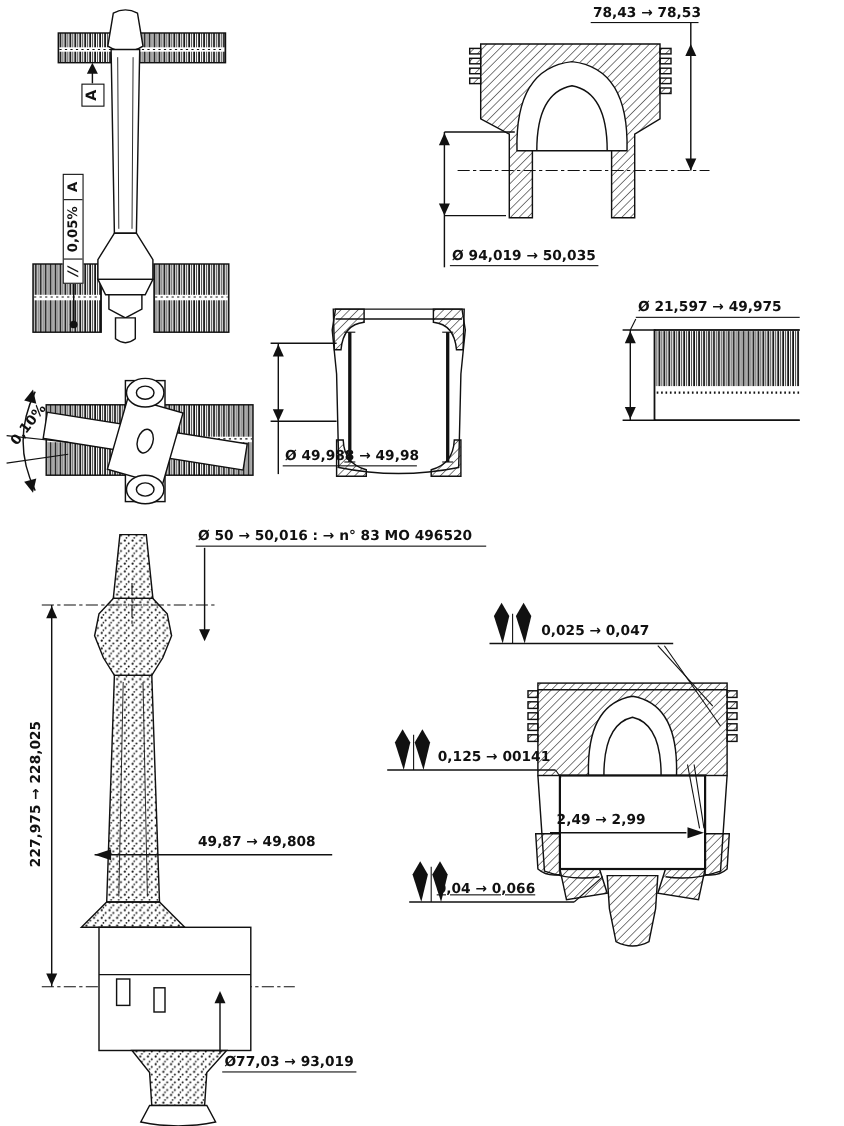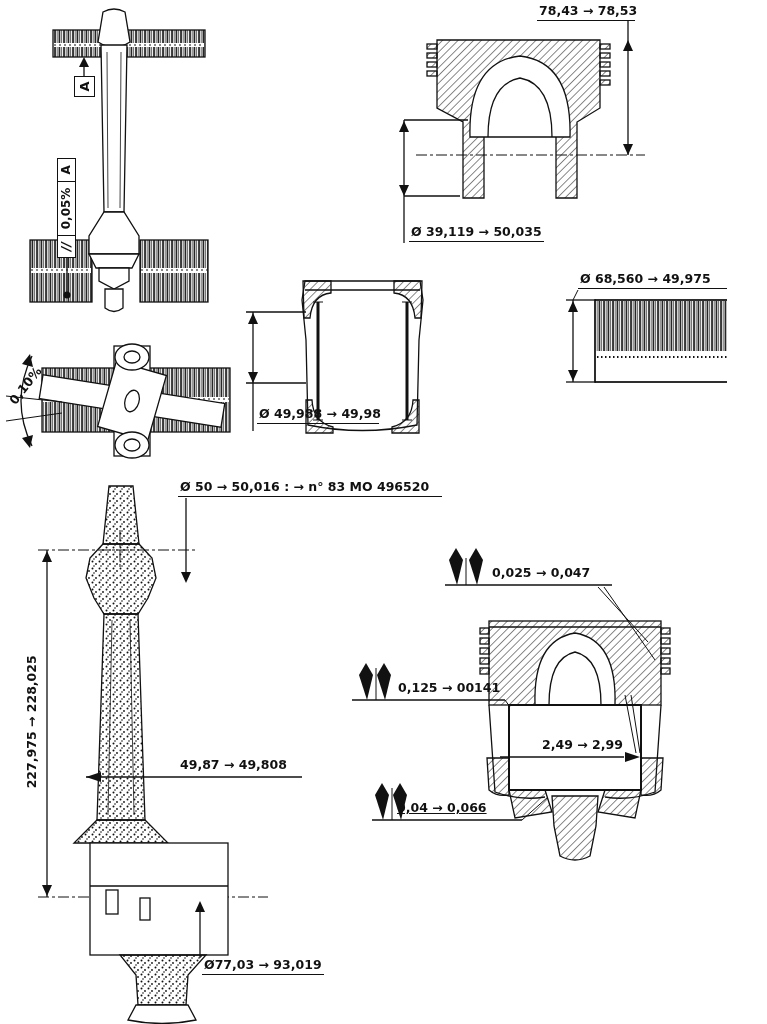--- a/index.html
+++ b/index.html
@@ -222,40 +222,40 @@
       <path d="M382,783 L389,795 L383,820 L375,795 Z" fill="#111" stroke="none"></path>
       <path d="M400,783 L407,795 L401,820 L393,795 Z" fill="#111" stroke="none"></path>
       <line x1="392" y1="788" x2="392" y2="820" stroke-width="1"></line>
       <line x1="372" y1="820" x2="522" y2="820"></line>
       <line x1="522" y1="820" x2="548" y2="797" stroke-width="1"></line>
     </g>
   </svg>
 
   <div class="lbl dim" style="left:537px;top:3px;width:94px;">78,43 → 78,53</div>
 
-  <div class="lbl dim" style="left:409px;top:224px;">Ø 39,119 → 50,035</div>
-
-  <div class="lbl dim" style="left:578px;top:271px;width:160px;">Ø 68,560 → 49,975</div>
+  <div class="lbl dim" style="left:409px;top:224px;">Ø 94,019 → 50,035</div>
+
+  <div class="lbl dim" style="left:578px;top:271px;width:160px;">Ø 21,597 → 49,975</div>
 
   <div class="lbl dim" style="left:257px;top:406px;width:118px;">Ø 49,988 → 49,98</div>
 
   <div class="lbl dim" style="left:178px;top:479px;width:260px;">Ø 50 → 50,016 : → n° 83 MO 496520</div>
 
 
   <div class="lbl rot-len" style="left:-43px;top:714px;width:150px;">227,975 → 228,025</div>
 
   <div class="lbl" style="left:180px;top:757px;">49,87 → 49,808</div>
 
   <div class="lbl dim" style="left:202px;top:957px;width:118px;">Ø77,03 → 93,019</div>
 
   <div class="lbl" style="left:492px;top:565px;">0,025 → 0,047</div>
 
   <div class="lbl" style="left:398px;top:680px;">0,125 → 00141</div>
 
-  <div class="lbl" style="left:506px;top:737px;margin-left:36px;">2,49 → 2,99</div>
+  <div class="lbl" style="left:506px;top:737px;">2,49 → 2,99</div>
 
   <div class="lbl" style="left:397px;top:800px;text-decoration:underline;">0,04 → 0,066</div>
 
   <div class="lbl rot-twist" style="left:6px;top:398px;">0,10%</div>
 
   <div class="datumbox" style="left:74px;top:76px;">
     <b>A</b>
   </div>
 
   <div class="fcf" style="left:57px;top:258px;">

